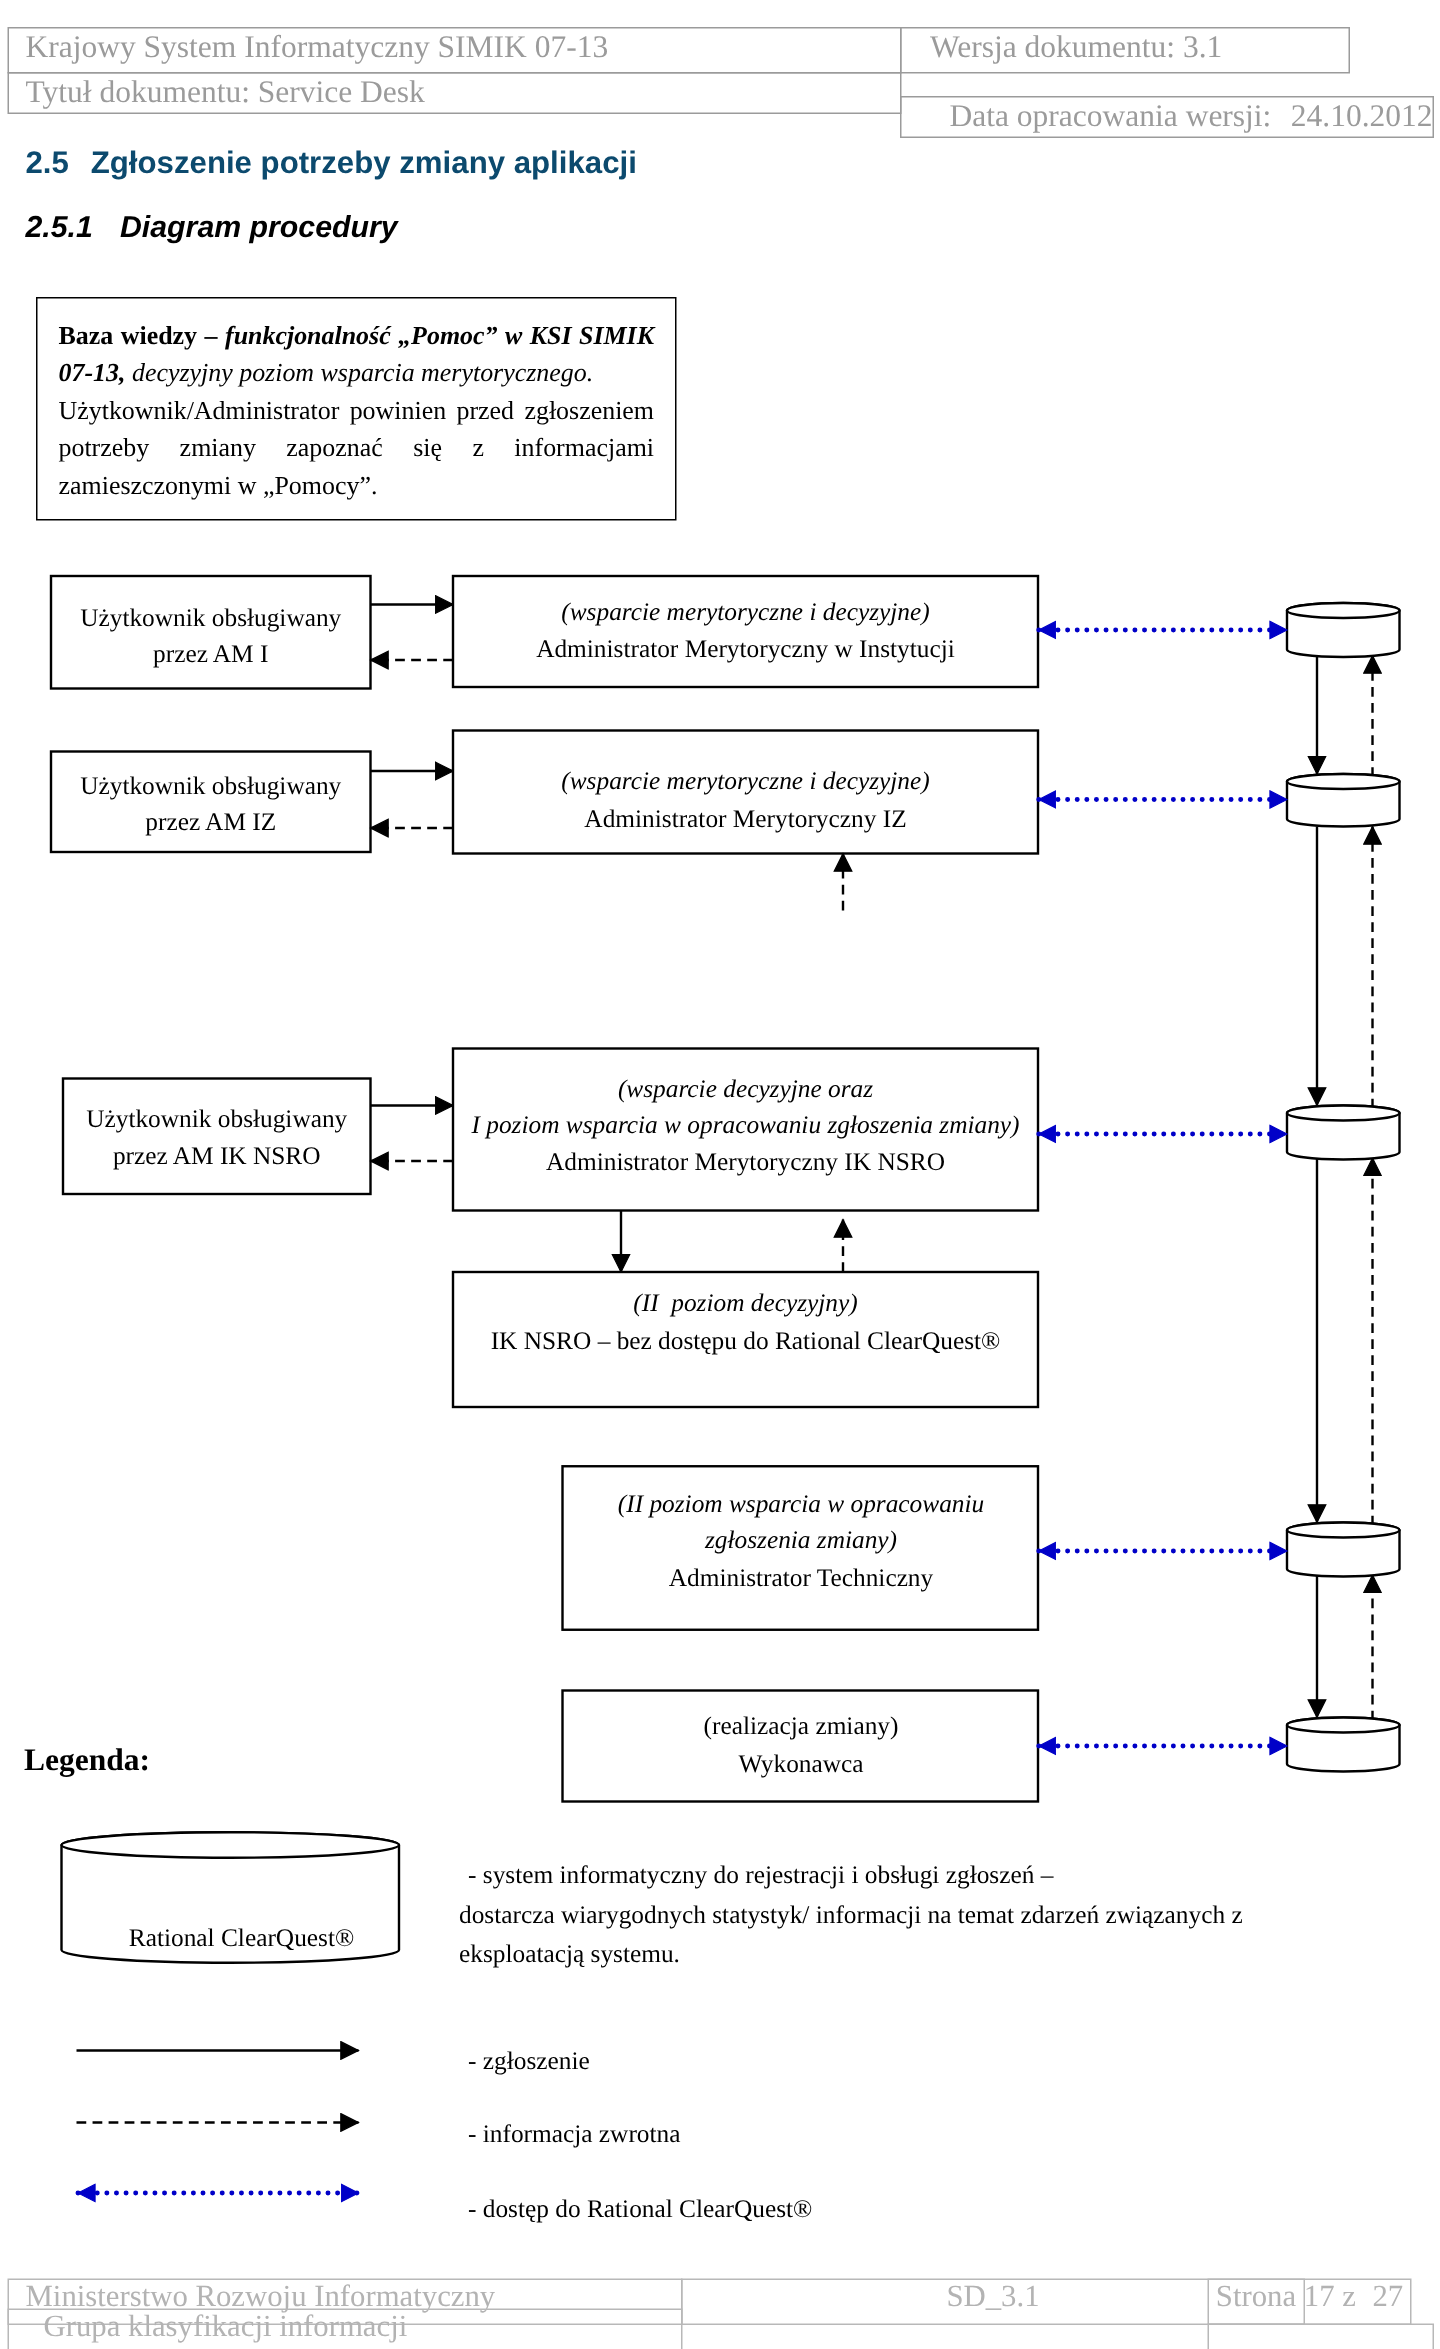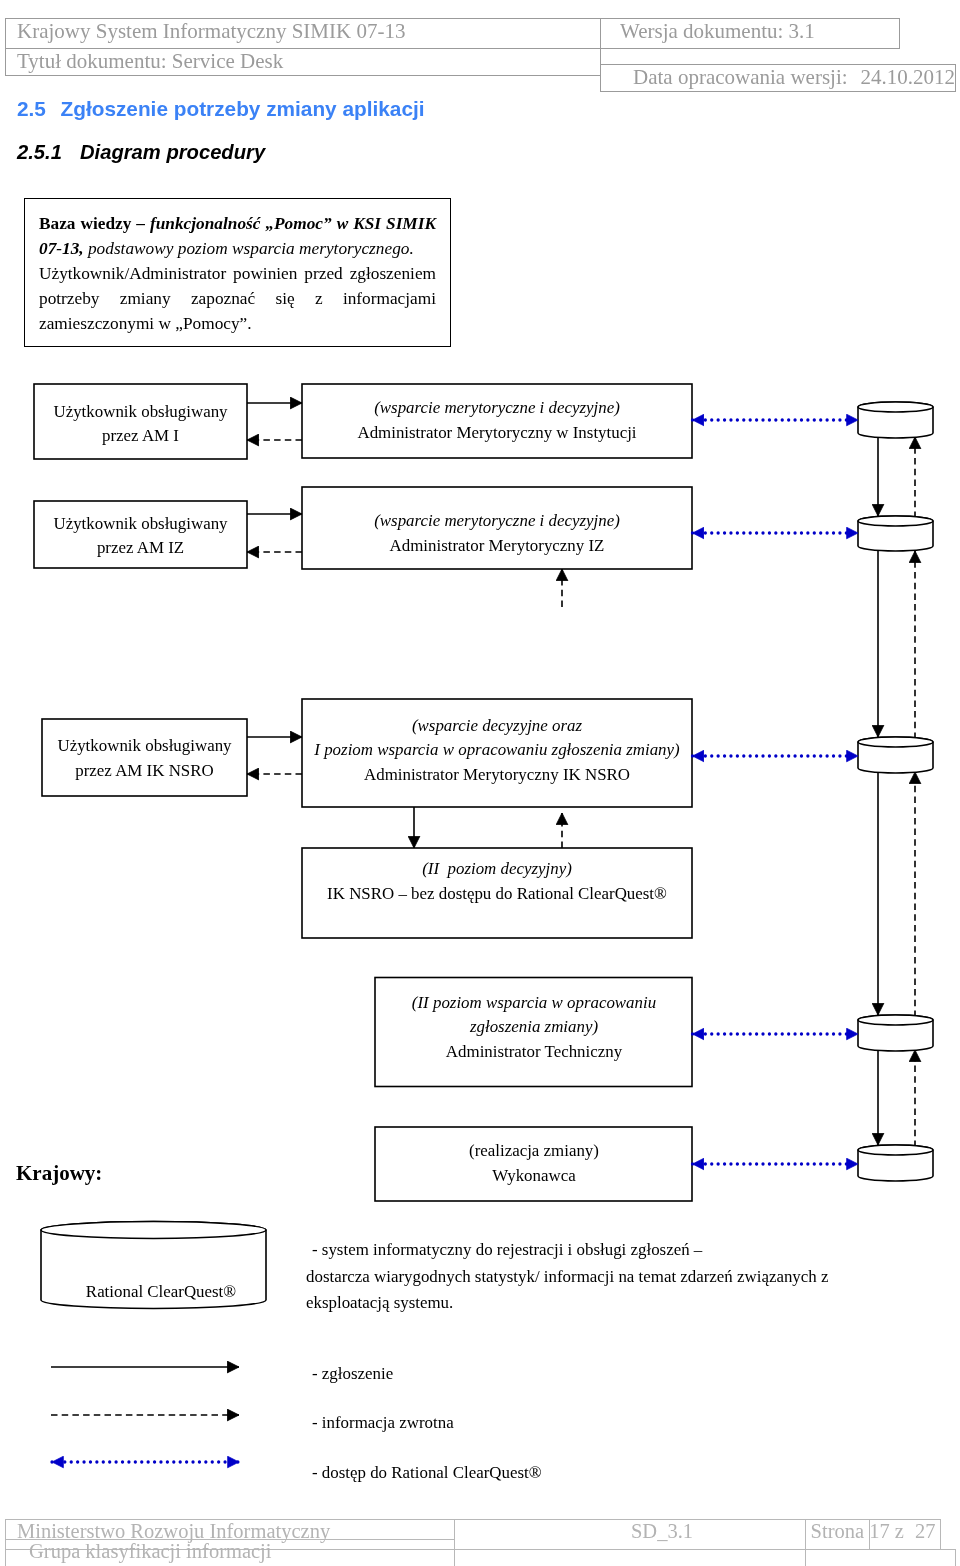--- a/index.html
+++ b/index.html
@@ -11,21 +11,21 @@
   .hdr{position:absolute;left:5px;top:2px;width:951px;height:57px;color:#9b9b9b;font-size:21px;}
   .ftr{position:absolute;left:5px;top:1503px;width:951px;height:60px;color:#b3b3b3;font-size:20.5px;}
   .gcell{position:absolute;box-sizing:border-box;border:1.5px solid #9b9b9b;
          white-space:nowrap;overflow:hidden;display:flex;align-items:flex-start;margin-top:16px;}
   .ftr .gcell{border-color:#b8b8b8;}
   .gcell > span{display:block;}
   .sp{display:inline-block;width:20px;}
 
   
   .h1{position:absolute;left:17px;top:97px;font-family:"Liberation Sans",sans-serif;
-      font-weight:bold;font-size:20.8px;color:#3b82f6;white-space:nowrap;letter-spacing:0px;}
+      font-weight:bold;font-size:20.8px;color:#0c4a6e;white-space:nowrap;letter-spacing:0px;}
   .h1 .num{display:inline-block;width:43.5px;}
   .h2{position:absolute;left:17px;top:141px;font-family:"Liberation Sans",sans-serif;
       font-weight:bold;font-style:italic;font-size:20.2px;color:#000000;white-space:nowrap;}
   .h2 .num{display:inline-block;width:63px;}
 
   
   .infobox{position:absolute;left:24px;top:198px;width:427px;height:149px;border:1.6px solid #000;
            box-sizing:border-box;}
   .infobox .ib-line{margin:0 0 0 14px;padding:0;width:397px;font-size:17.3px;
              line-height:25px;color:#000;}
@@ -68,21 +68,21 @@
         <span class="sp"></span>
         <span>24.10.2012</span>
       </div>
   </div>
 
   <div class="h1"><span class="num">2.5</span><span>Zgłoszenie potrzeby zmiany aplikacji</span></div>
   <div class="h2"><span class="num">2.5.1</span><span>Diagram procedury</span></div>
 
   <div class="infobox">
     <div class="ib-line jl"><b>Baza wiedzy –</b>&nbsp;<b><i>funkcjonalność „Pomoc” w KSI SIMIK</i></b></div>
-    <div class="ib-line"><b><i>07-13,</i></b>&nbsp;<i>podstawowy poziom wsparcia merytorycznego.</i></div>
+    <div class="ib-line"><b><i>07-13,</i></b>&nbsp;<i>decyzyjny poziom wsparcia merytorycznego.</i></div>
     <div class="ib-line jl">Użytkownik/Administrator  powinien przed zgłoszeniem</div>
     <div class="ib-line jl">potrzeby zmiany zapoznać się z informacjami</div>
     <div class="ib-line">zamieszczonymi w „Pomocy”.</div>
   </div>
 
   <svg id="diagram" width="960" height="1500" viewBox="0 0 960 1500" xml:space="preserve">
     <defs>
       <marker id="ah" markerWidth="13" markerHeight="13" refX="12.2" refY="6.5" orient="auto" markerUnits="userSpaceOnUse">
         <path d="M0.4,0.6 L12.2,6.5 L0.4,12.4 z" fill="#000" stroke="#000" stroke-width="0.8" stroke-linejoin="miter"></path>
       </marker>
@@ -250,21 +250,21 @@
     <g>
       <path class="dln" d="M51,1415 L239,1415" marker-end="url(#ah)"></path>
       <text class="t" x="312" y="1428">- informacja zwrotna</text>
     </g>
     <g>
       <path class="bl" d="M52,1462 L239,1462" marker-start="url(#ahbs)" marker-end="url(#ahb)"></path>
       <text class="t" x="312" y="1478">- dostęp do Rational ClearQuest®</text>
     </g>
   </svg>
 
-  <div class="legenda">Krajowy:</div>
+  <div class="legenda">Legenda:</div>
 
   <div class="ftr">
     <div class="gcell" style="left:0;top:0;width:450px;height:31px;padding-left:11px;">
         <span>Ministerstwo Rozwoju Informatyczny</span>
       </div>
     <div class="gcell" style="left:449px;top:0;width:416px;height:31px;justify-content:center;">
         <span>SD_3.1</span>
       </div>
     <div class="gcell" style="left:800px;top:0;width:136px;height:31px;justify-content:center;">
         <span>Strona 17 z</span>

